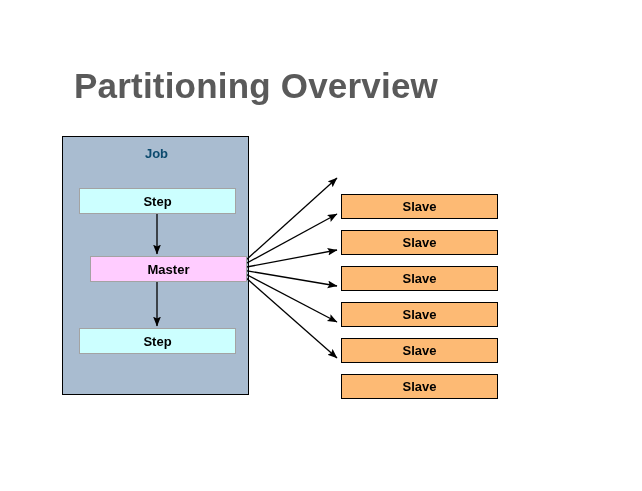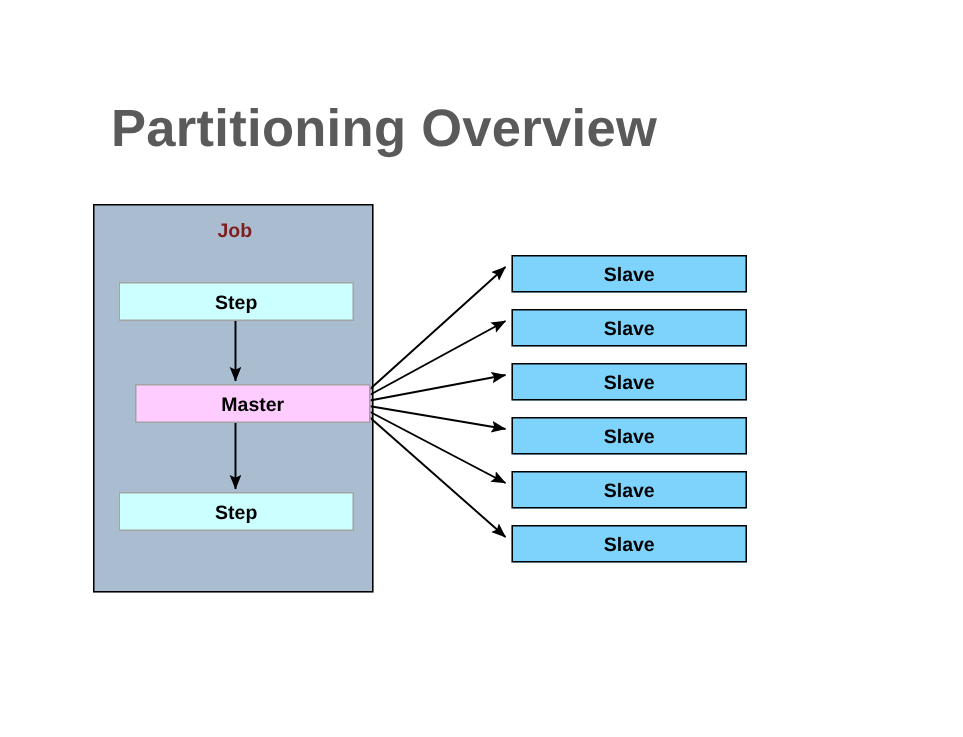--- a/index.html
+++ b/index.html
@@ -54,21 +54,21 @@
     border: 1px solid #000000;
   }
   #job-label {
     position: absolute;
     left: 0;
     top: 9px;
     width: 187px;
     text-align: center;
     font-size: 13px;
     font-weight: bold;
-    color: #7f1d1d;
+    color: #0c4a6e;
   }
   #step-top {
     left: 79px;
     top: 188px;
     width: 157px;
     height: 26px;
     background: #ccffff;
   }
   #master {
     left: 90px;
@@ -81,22 +81,23 @@
     left: 79px;
     top: 328px;
     width: 157px;
     height: 26px;
     background: #ccffff;
   }
   .slave {
     left: 341px;
     width: 157px;
     height: 25px;
-    background: #7dd3fc;
+    background: #fdba74;
     border: 1px solid #000000;
+    margin-top: 24px;
   }
   #edges {
     position: absolute;
     left: 0;
     top: 0;
     width: 642px;
     height: 491px;
     pointer-events: none;
   }
 </style>

